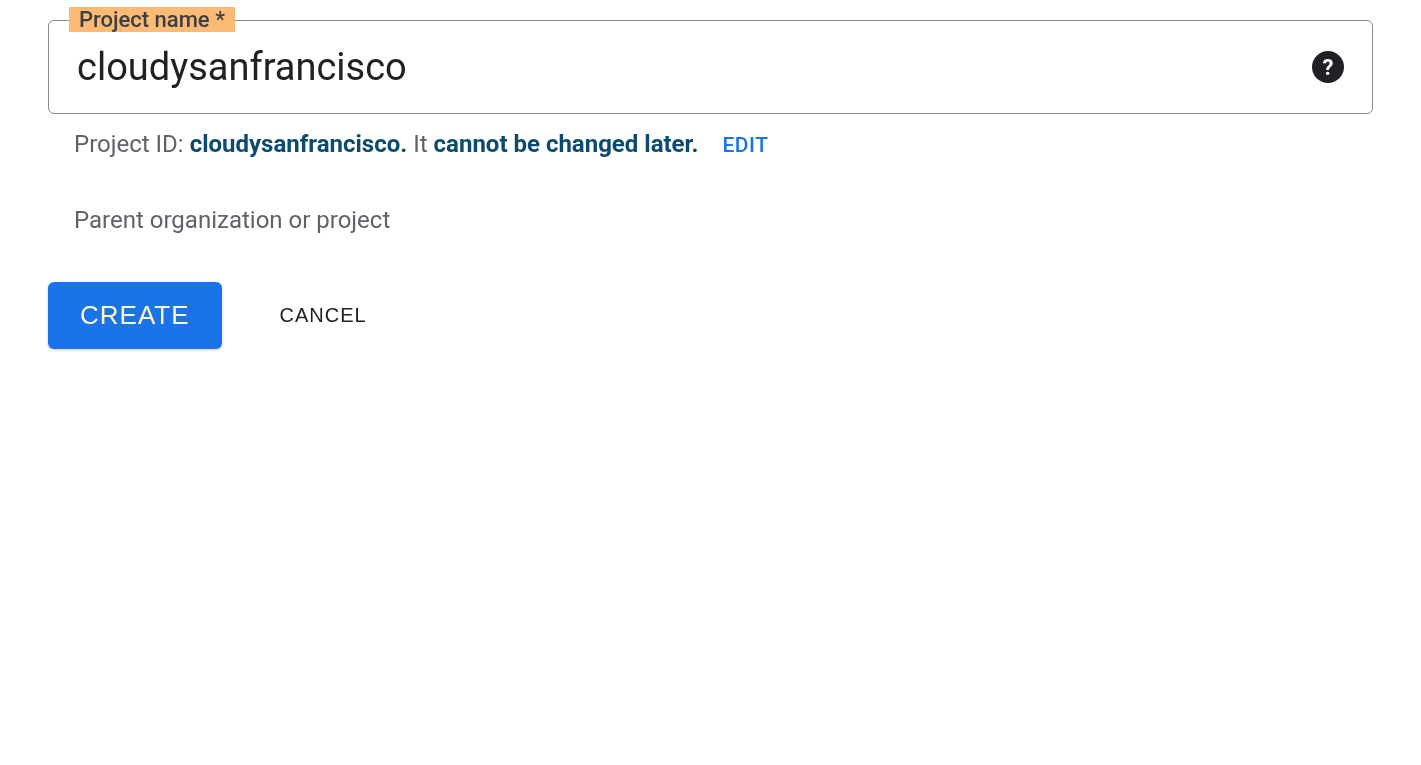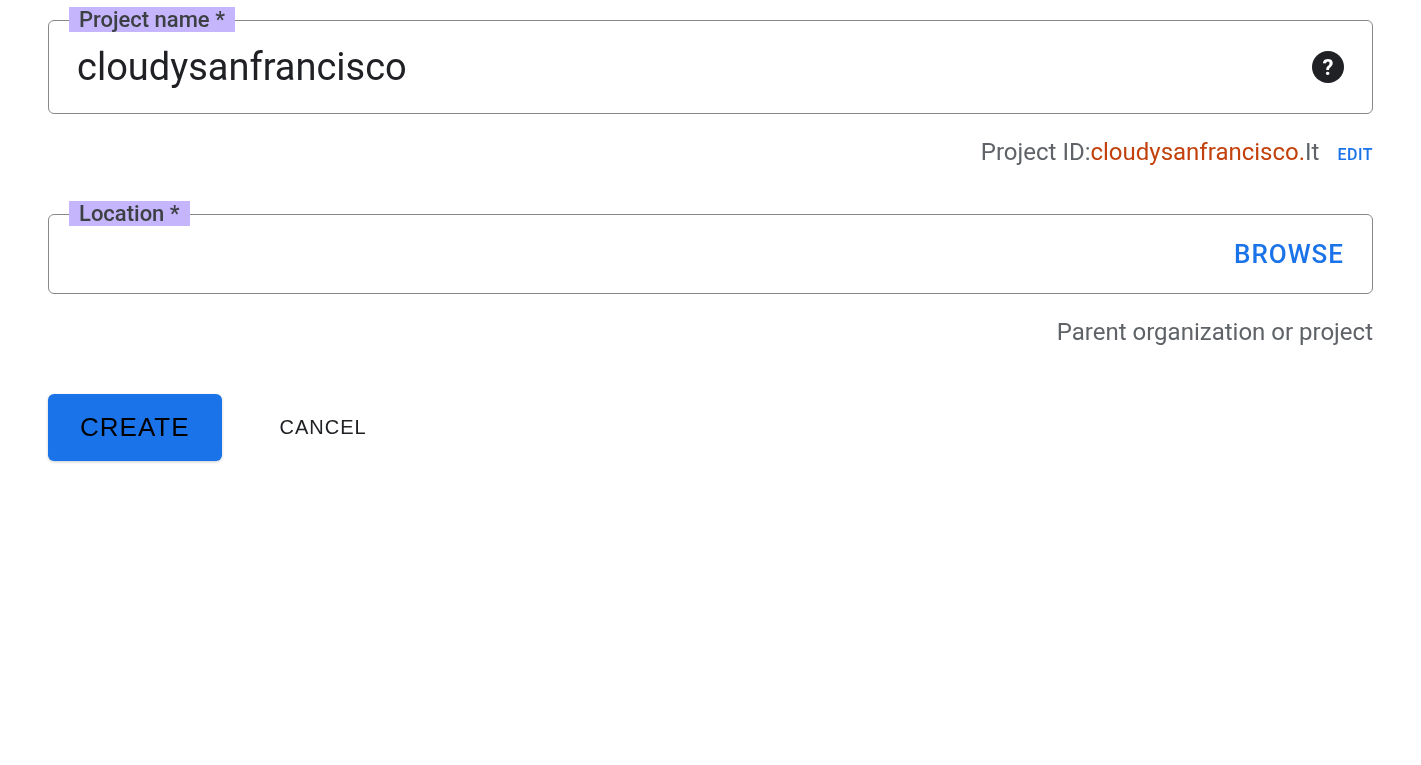--- a/index.html
+++ b/index.html
@@ -24,21 +24,21 @@
       border-radius: 6px;
       padding: 24px 28px;
       display: flex;
       align-items: center;
       justify-content: space-between;
     }
     .field-legend {
       position: absolute;
       top: -14px;
       left: 20px;
-      background: #c4b5fd;
+      background: #fdba74;
       padding: 0 10px;
       font-size: 22px;
       font-weight: 500;
       color: #3c4043;
     }
     .field-value {
       font-size: 38px;
       color: #202124;
       flex: 1;
       border: none;
@@ -56,35 +56,35 @@
       align-items: center;
       justify-content: center;
       font-size: 22px;
       font-weight: bold;
       cursor: pointer;
       flex-shrink: 0;
     }
     .helper-text {
       font-size: 24px;
       color: #5f6368;
-      margin-top: 24px;
+      margin-top: 16px;
       padding-left: 26px;
       display: flex;
       flex-wrap: wrap;
       align-items: baseline;
-      justify-content: flex-end;
+      gap: 6px;
     }
     .helper-text .strong {
-      font-weight: 400;
-      color: #c2410c;
+      font-weight: 700;
+      color: #0c4a6e;
     }
     .edit-link {
       color: #1a73e8;
       font-weight: 500;
-      font-size: 16px;
+      font-size: 21px;
       letter-spacing: 0.5px;
       cursor: pointer;
       margin-left: 18px;
     }
     .dropdown-arrow {
       width: 0;
       height: 0;
       border-left: 11px solid transparent;
       border-right: 11px solid transparent;
       border-top: 12px solid #202124;
@@ -102,21 +102,21 @@
       margin-top: 48px;
     }
     .button-row {
       display: flex;
       align-items: center;
       gap: 58px;
       margin-top: 48px;
     }
     .btn-primary {
       background: #1a73e8;
-      color: #000000;
+      color: #fef9c3;
       font-size: 26px;
       font-weight: 500;
       letter-spacing: 1px;
       padding: 18px 32px;
       border: none;
       border-radius: 6px;
       cursor: pointer;
       box-shadow: 0 1px 3px rgba(0,0,0,0.2);
     }
     .btn-text {
@@ -137,33 +137,29 @@
   <div class="field-group">
     <div class="outlined-field">
       <span class="field-legend">Project name *</span>
       <input type="text" class="field-value" value="cloudysanfrancisco" style="">
       <span class="help-icon">?</span>
     </div>
     <div class="helper-text">
       <span>Project ID:</span>
       <span class="strong">cloudysanfrancisco.</span>
       <span>It</span>
+      <span class="strong">cannot be changed later.</span>
       <span class="edit-link">EDIT</span>
     </div>
   </div>
 
   <div class="field-group field-spacer">
   </div>
 
   <div class="field-group field-spacer">
-    <div class="outlined-field">
-      <span class="field-legend">Location *</span>
-      <span class="field-value"></span>
-      <span class="browse-btn">BROWSE</span>
-    </div>
     <div class="helper-text">
       <span>Parent organization or project</span>
     </div>
   </div>
 
   <div class="button-row">
     <button class="btn-primary">CREATE</button>
     <button class="btn-text">CANCEL</button>
   </div>
 

